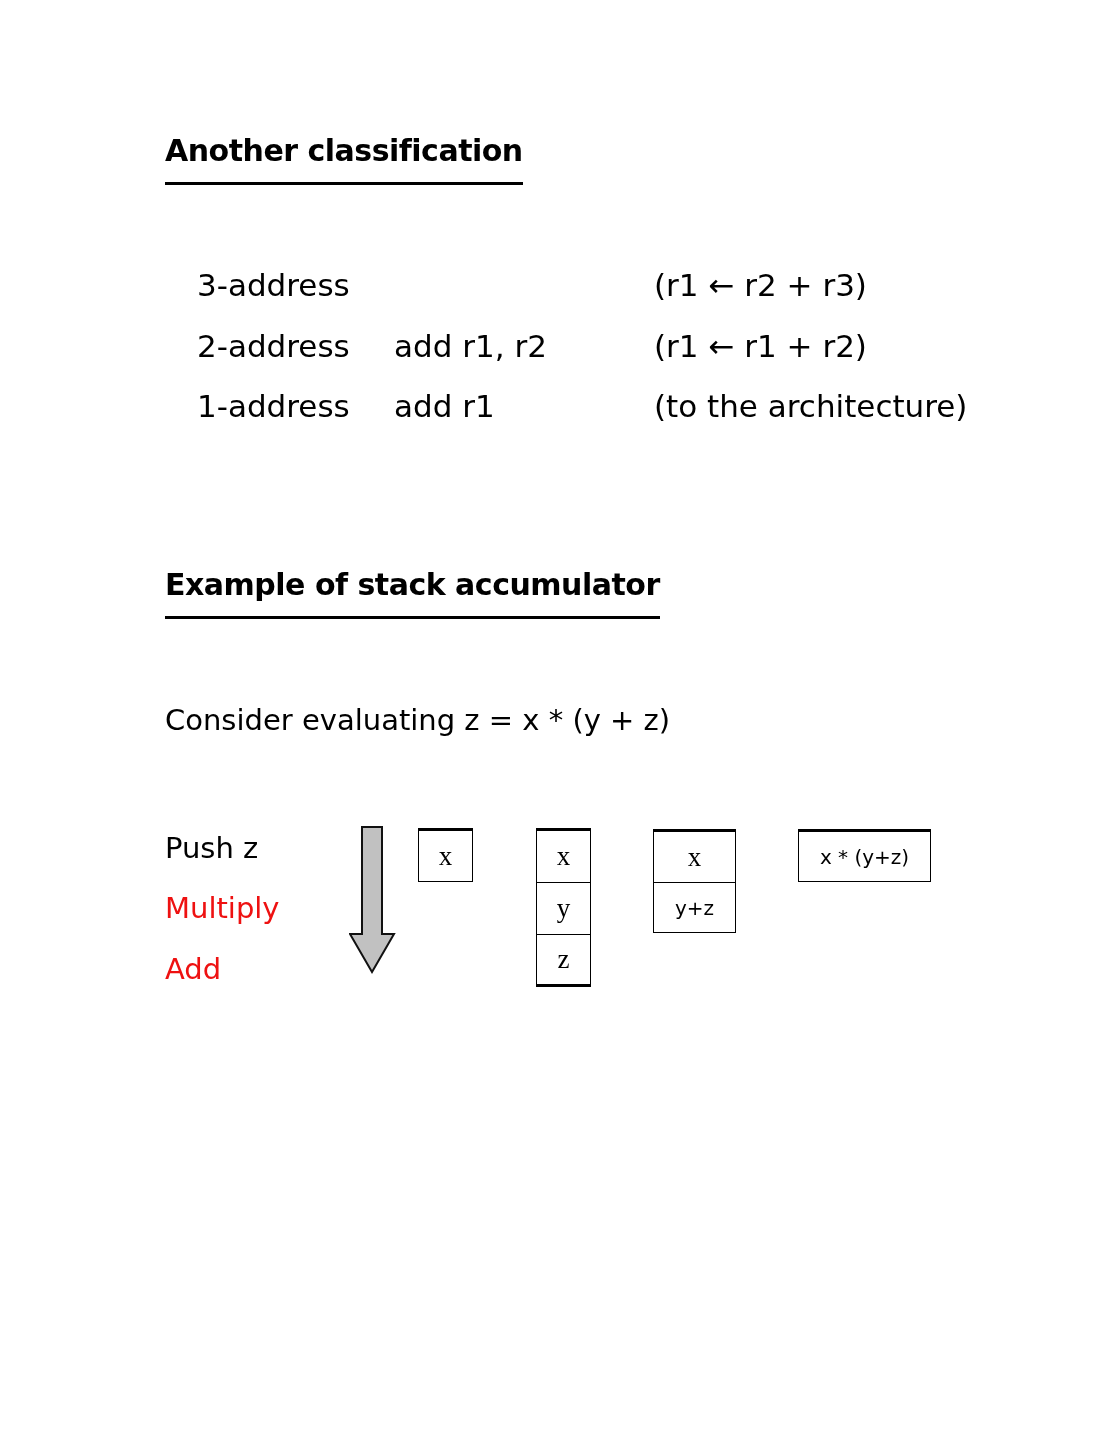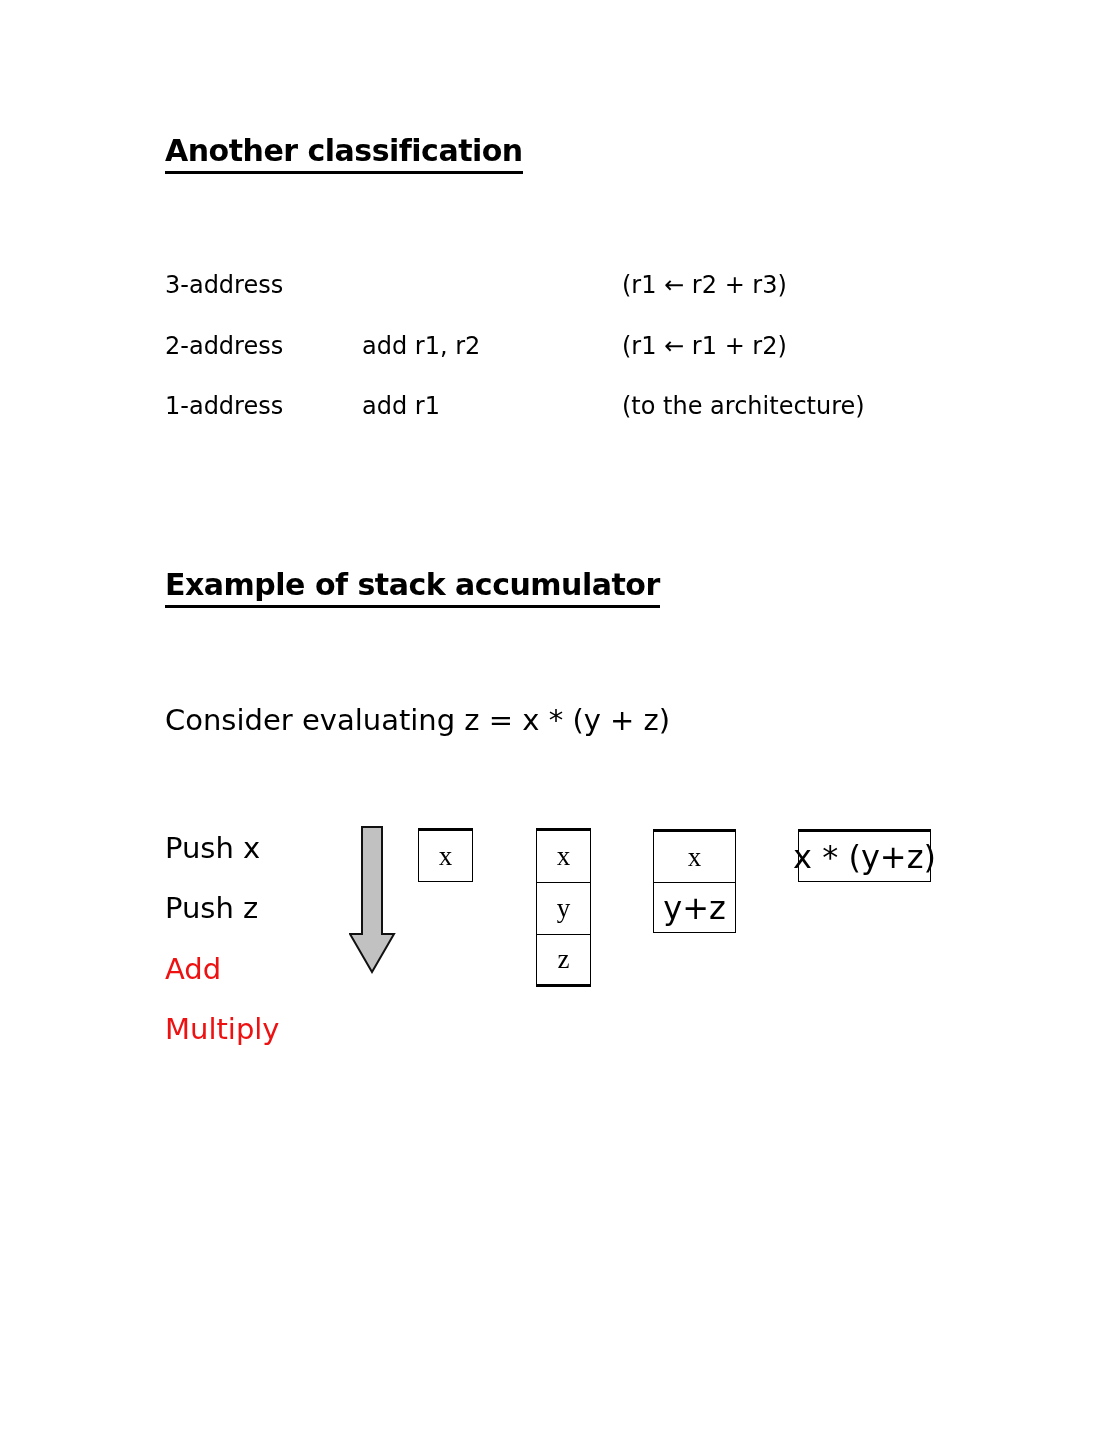--- a/index.html
+++ b/index.html
@@ -9,28 +9,28 @@
     background:#ffffff;
     color:#000;
     font-family:"DejaVu Sans",sans-serif;
     overflow:hidden;
   }
   
   .heading{
     position:absolute;left:165px;
     font-size:30px;font-weight:bold;letter-spacing:-0.5px;
     border-bottom:3.5px solid #000;
-    padding-bottom:3px;
+    padding-bottom:14px;
     white-space:nowrap;
   }
   #heading1{top:133px;}
   #heading2{top:567px;}
   
   .class-table{position:absolute;left:165px;top:255px;width:800px;}
-  .class-row{position:relative;height:60.5px;font-size:24px;line-height:60.5px;white-space:nowrap;}
+  .class-row{position:relative;height:60.5px;font-size:31px;line-height:60.5px;white-space:nowrap;margin-left:32px;}
   .class-row .col-name{position:absolute;left:0;}
   .class-row .col-instr{position:absolute;left:197px;white-space:pre-wrap;}
   .class-row .col-note{position:absolute;left:457px;}
   
   .intro{position:absolute;left:165px;top:703px;font-size:29px;white-space:nowrap;}
   
   .ops{position:absolute;left:165px;top:818px;}
   .op{height:60.3px;font-size:29px;line-height:60.3px;white-space:nowrap;}
   .op.red{color:#ee1111;}
   
@@ -41,21 +41,21 @@
     border:1.5px solid #000;border-top-width:3px;
     background:#fff;
   }
   .sbox .cell{
     box-sizing:border-box;
     display:flex;align-items:center;justify-content:center;
     width:100%;
   }
   .sbox .cell + .cell{border-top:1.5px solid #000;}
   .serif-cell{font-family:"Liberation Serif","DejaVu Serif",serif;font-size:27px;}
-  .comic-cell{font-size:32px;}
+  .comic-cell{font-size:20px;}
   #stack1{left:418px;top:828px;width:55px;height:54px;}
   #stack1 .cell{height:100%;}
   #stack2{left:536px;top:828px;width:55px;height:159px;border-bottom-width:3px;}
   #stack2 .cell{height:51.3px;}
   #stack3{left:653px;top:829px;width:83px;height:104px;}
   #stack3 .cell{height:50px;}
   #stack4{left:798px;top:829px;width:133px;height:53px;}
   #stack4 .cell{height:100%;white-space:nowrap;}
 </style>
 </head>
@@ -80,24 +80,23 @@
       <span class="col-instr">add r1</span>
       <span class="col-note">(to the architecture)</span>
     </div>
   </div>
 
   <div class="heading" id="heading2">Example of stack accumulator</div>
 
   <div class="intro">Consider evaluating z = x * (y + z)</div>
 
   <div class="ops">
-    <div class="op">Push x</div>
     <div class="op">Push z</div>
+    <div class="op red">Multiply</div>
     <div class="op red">Add</div>
-    <div class="op red">Multiply</div>
   </div>
 
   <div class="arrow-wrap">
     <svg width="47" height="148" viewBox="0 0 47 148" xmlns="http://www.w3.org/2000/svg">
       <polygon points="13,1 33,1 33,108 45,108 23,146 1,108 13,108" fill="#c1c1c1" stroke="#111111" stroke-width="2" stroke-linejoin="miter"></polygon>
     </svg>
   </div>
 
   <div class="sbox" id="stack1">
     <div class="cell serif-cell">x</div>

